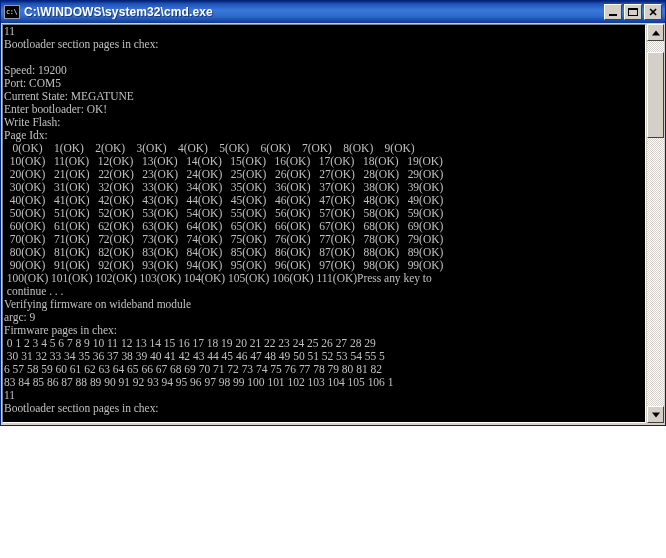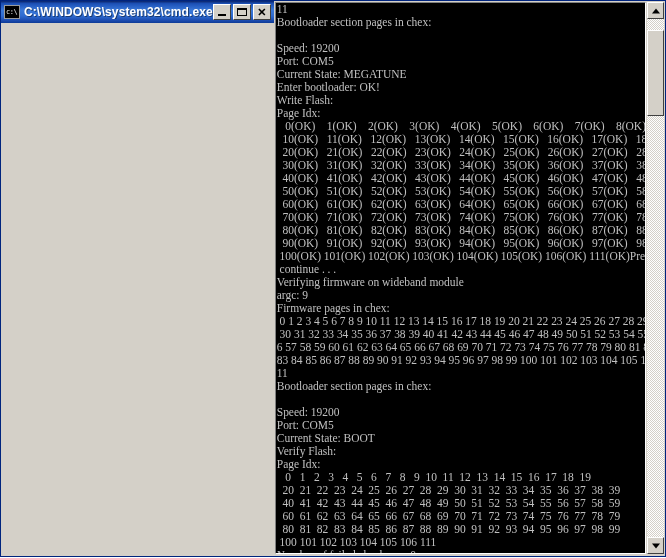--- a/index.html
+++ b/index.html
@@ -12,26 +12,26 @@
     height: 558px;
     overflow: hidden;
     font-family: "DejaVu Sans Mono", monospace;
   }
 
   
   .window {
     position: absolute;
     left: 0; top: 0;
     width: 666px;
-    height: 557px;
+    height: 426px;
     box-sizing: border-box;
     background: #d4d0c8;
     border: 1px solid #00247e;
     display: flex;
-    flex-direction: row;
+    flex-direction: column;
   }
 
   
   .titlebar {
     height: 22px;
     min-height: 22px;
     box-sizing: border-box;
     background: linear-gradient(to bottom,
         #0a246a 0%, #1c50b6 12%, #3a78d8 42%,
         #2f6bd0 68%, #1b4bb0 88%, #0d3a96 100%);

